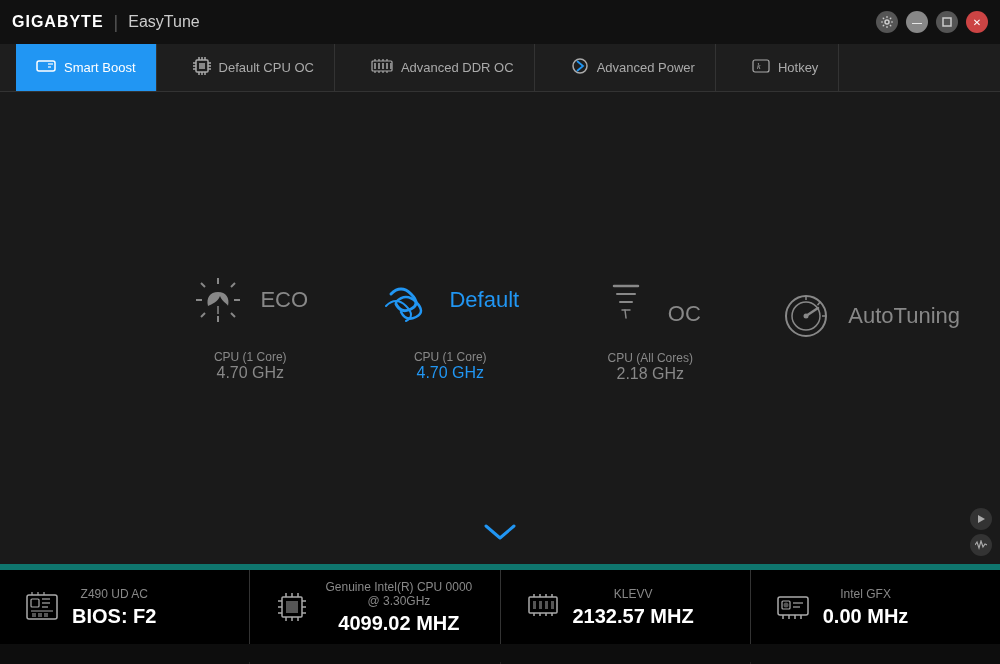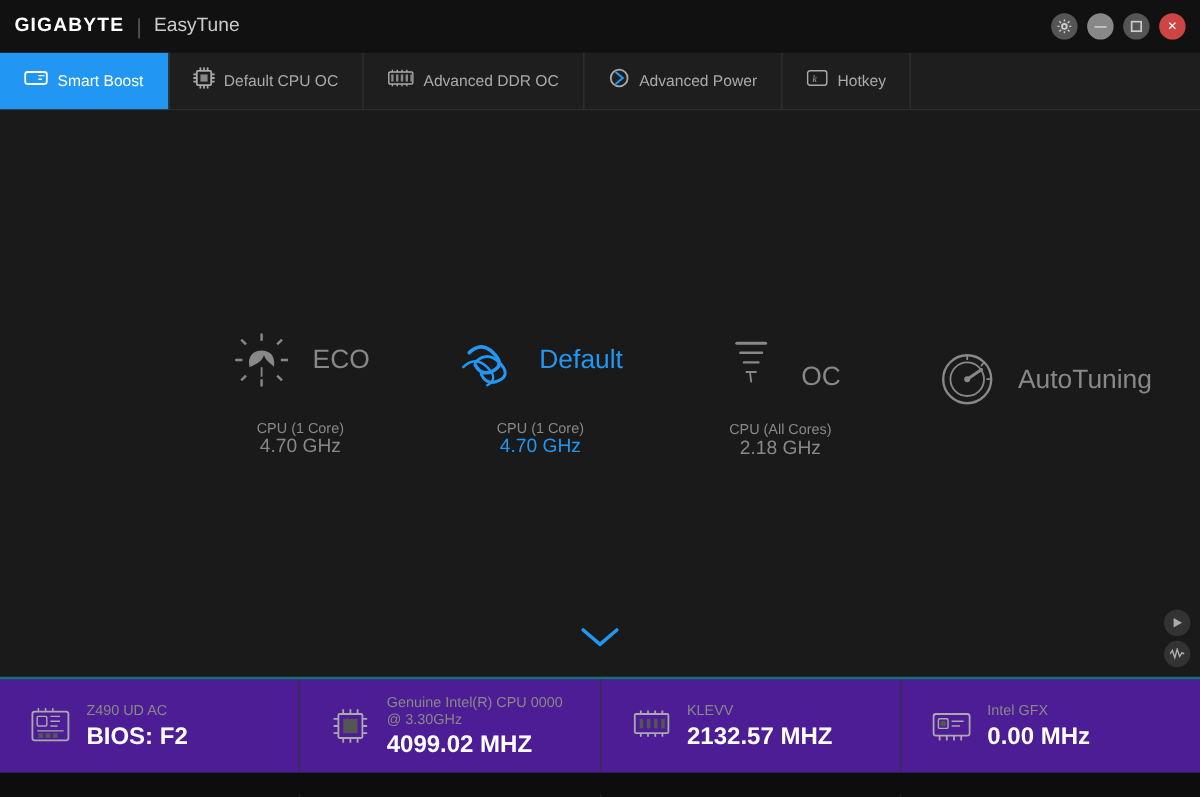--- a/index.html
+++ b/index.html
@@ -70,20 +70,21 @@
       display: flex;
       align-items: center;
       gap: 8px;
       padding: 0 20px;
       cursor: pointer;
       font-size: 13px;
       color: #aaaaaa;
       border-right: 1px solid #333;
       white-space: nowrap;
       transition: background 0.2s;
+      margin-left: 16px;
     }
     .nav-tab.active {
       background: #2196F3;
       color: #ffffff;
     }
     .nav-tab-icon {
       font-size: 16px;
     }
 
     
@@ -150,25 +151,26 @@
       bottom: 16px;
       left: 50%;
       transform: translateX(-50%);
       color: #2196F3;
       font-size: 24px;
     }
 
     
     .status-bar {
       height: 80px;
-      background: #4c1d95;
-      display: flex;
-      align-items: center;
-      border-top: 2px solid #0f766e;
+      background: #000000;
+      display: flex;
+      align-items: center;
+      border-top: 6px solid #0f766e;
       position: relative;
+      text-align: center;
     }
 
     .status-item {
       display: flex;
       align-items: center;
       gap: 12px;
       padding: 0 24px;
       border-right: 1px solid #333;
       height: 100%;
       flex: 1;

